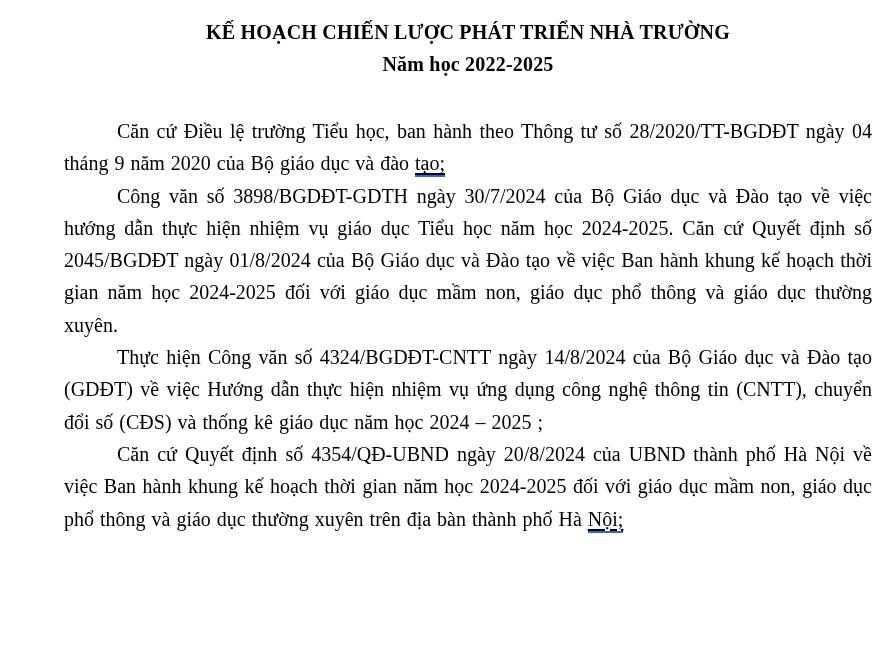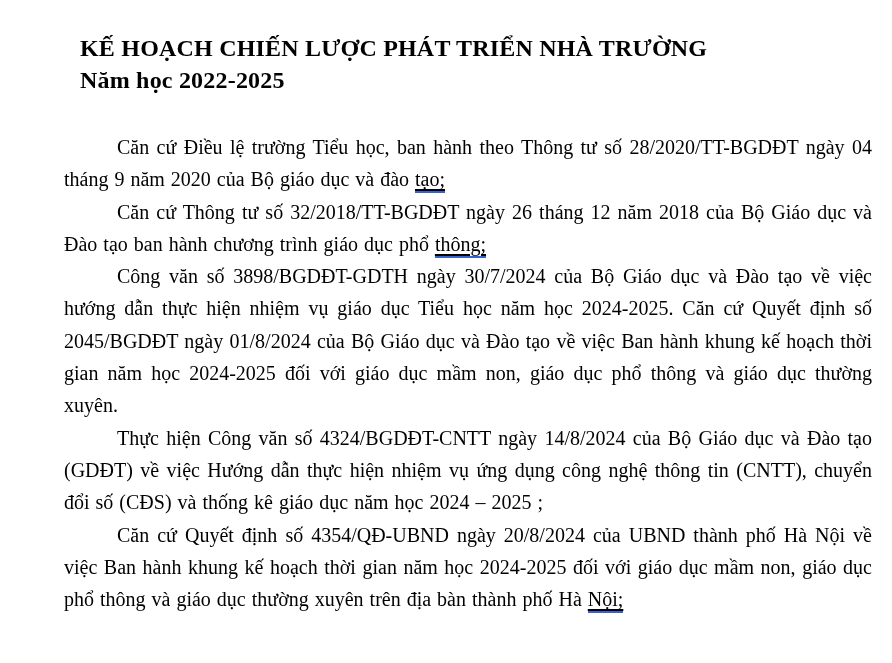--- a/index.html
+++ b/index.html
@@ -8,25 +8,25 @@
     width: 892px;
     height: 663px;
     box-sizing: border-box;
     padding: 16px 20px 0 64px;
     background: var(--paper);
     color: var(--ink);
     font-family: "Liberation Serif", "DejaVu Serif", serif;
     overflow: hidden;
   }
   .doc-title {
-    margin: 16px;
-    font-size: 24px;
+    margin: 0;
+    font-size: 20px;
     font-weight: 700;
     line-height: 32px;
-    text-align: left;
+    text-align: center;
     letter-spacing: 0.2px;
   }
   .doc-title .title-line { display: block; }
   .doc-body {
     margin-top: 35px;
     font-size: 20px;
     line-height: 32.3px;
     text-align: justify;
   }
   .doc-body p {
@@ -49,21 +49,20 @@
 
   <h1 class="doc-title">
     <span class="title-line">KẾ HOẠCH CHIẾN LƯỢC PHÁT TRIỂN NHÀ TRƯỜNG</span>
     <span class="title-line">Năm học 2022-2025</span>
   </h1>
 
   <div class="doc-body">
 
     <p><span>Căn cứ Điều lệ trường Tiểu học, ban hành theo Thông tư số 28/2020/TT-BGDĐT ngày 04 tháng 9 năm 2020 của Bộ giáo dục và đào </span><span class="gram">tạo;</span><span></span></p>
 
-    <p><span>Căn cứ Thông tư số 32/2018/TT-BGDĐT ngày 26 tháng 12 năm 2018 của Bộ Giáo dục và Đào tạo ban hành chương trình giáo dục phổ </span><span class="gram">thông;</span><span></span></p>
 
     <p><span>Công văn số 3898/BGDĐT-GDTH ngày 30/7/2024 của Bộ Giáo dục và Đào tạo về việc hướng dẫn thực hiện nhiệm vụ giáo dục Tiểu học năm học 2024-2025. Căn cứ Quyết định số 2045/BGDĐT ngày 01/8/2024 của Bộ Giáo dục và Đào tạo về việc Ban hành khung kế hoạch thời gian năm học 2024-2025 đối với giáo dục mầm non, giáo dục phổ thông và giáo dục thường xuyên.</span></p>
 
     <p><span>Thực hiện Công văn số 4324/BGDĐT-CNTT ngày 14/8/2024 của Bộ Giáo dục và Đào tạo (GDĐT) về việc Hướng dẫn thực hiện nhiệm vụ ứng dụng công nghệ thông tin (CNTT), chuyển đổi số (CĐS) và thống kê giáo dục năm học 2024 – 2025 ;</span></p>
 
     <p><span>Căn cứ Quyết định số 4354/QĐ-UBND ngày 20/8/2024 của UBND thành phố Hà Nội về việc Ban hành khung kế hoạch thời gian năm học 2024-2025 đối với giáo dục mầm non, giáo dục phổ thông và giáo dục thường xuyên trên địa bàn thành phố Hà </span><span class="gram">Nội;</span><span></span></p>
 
   </div>
 </div>
 

